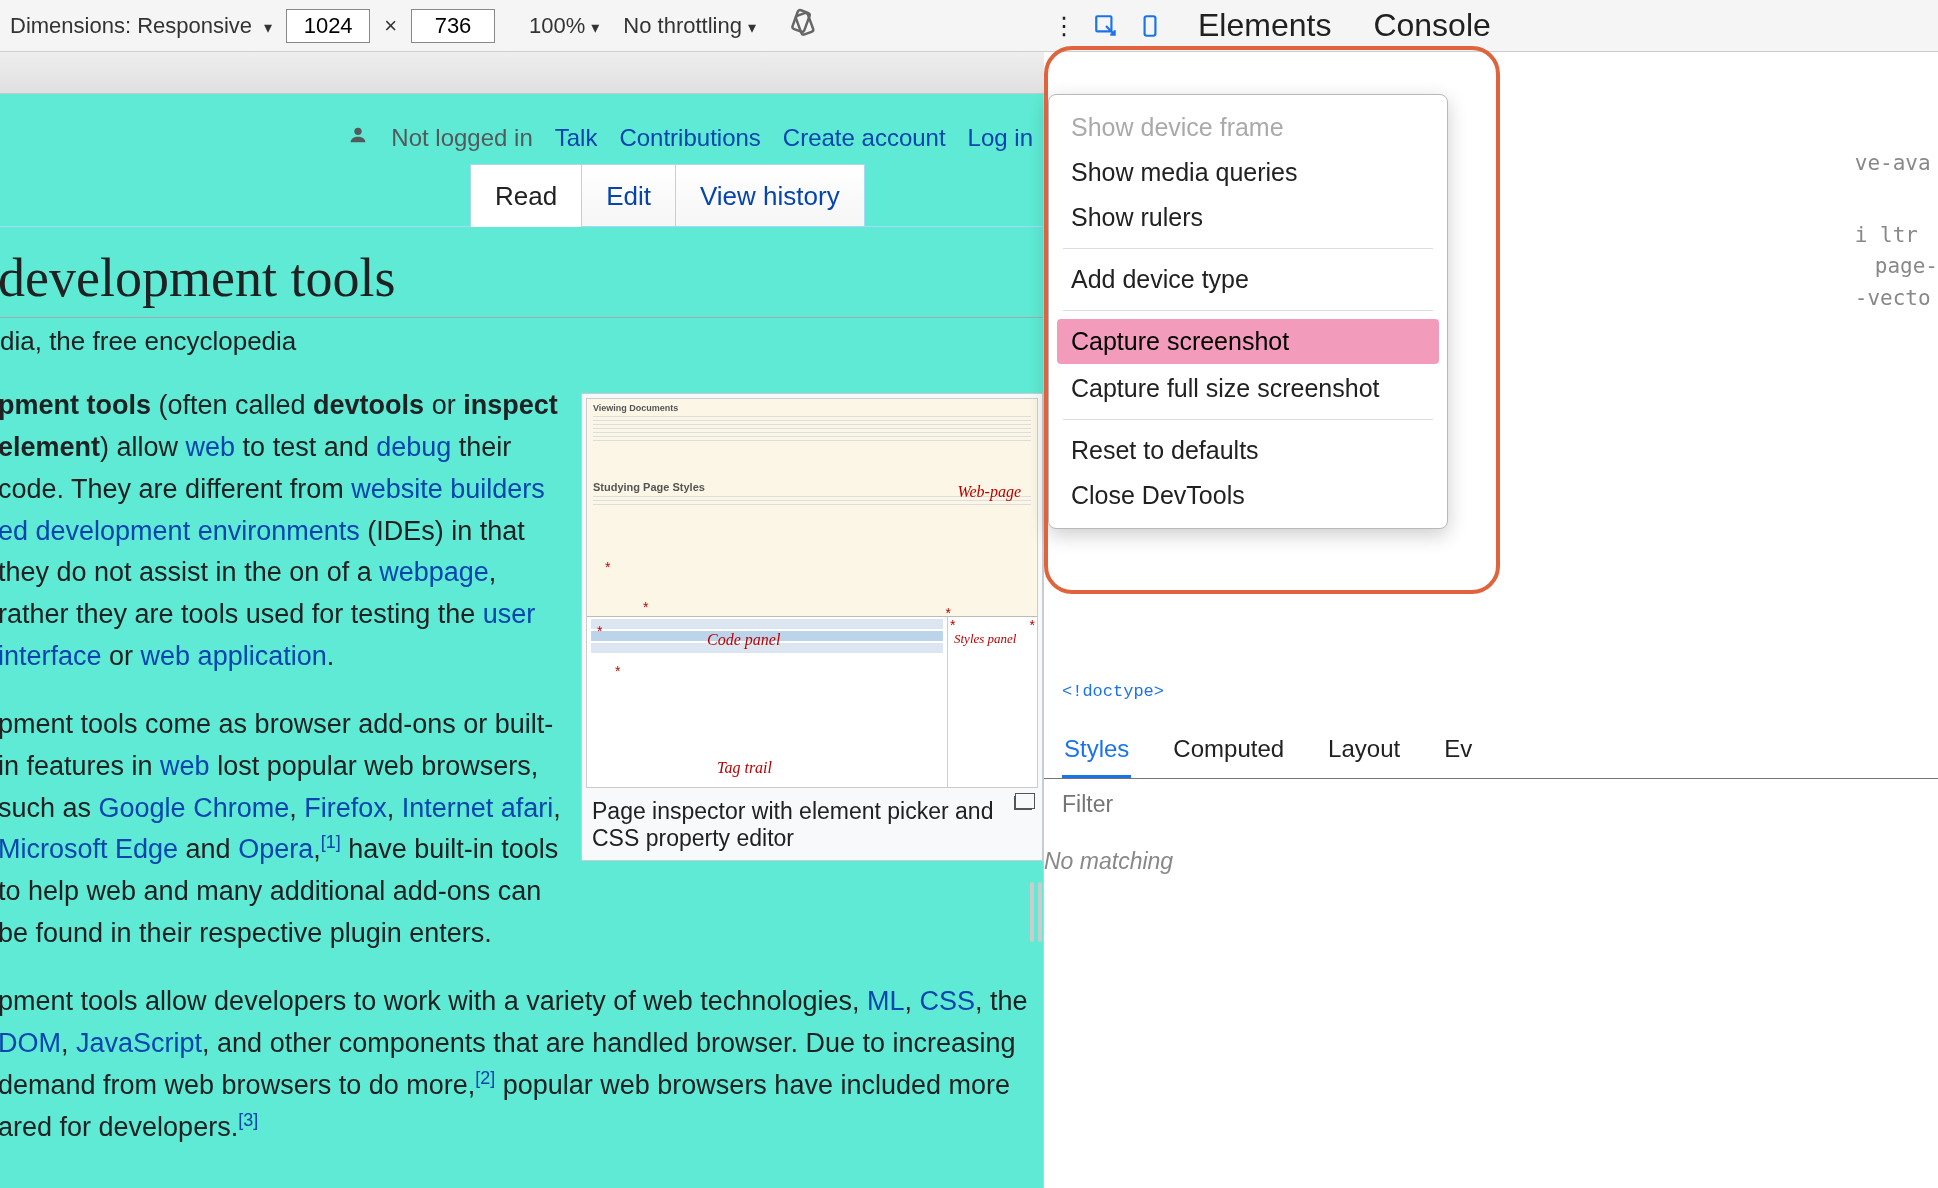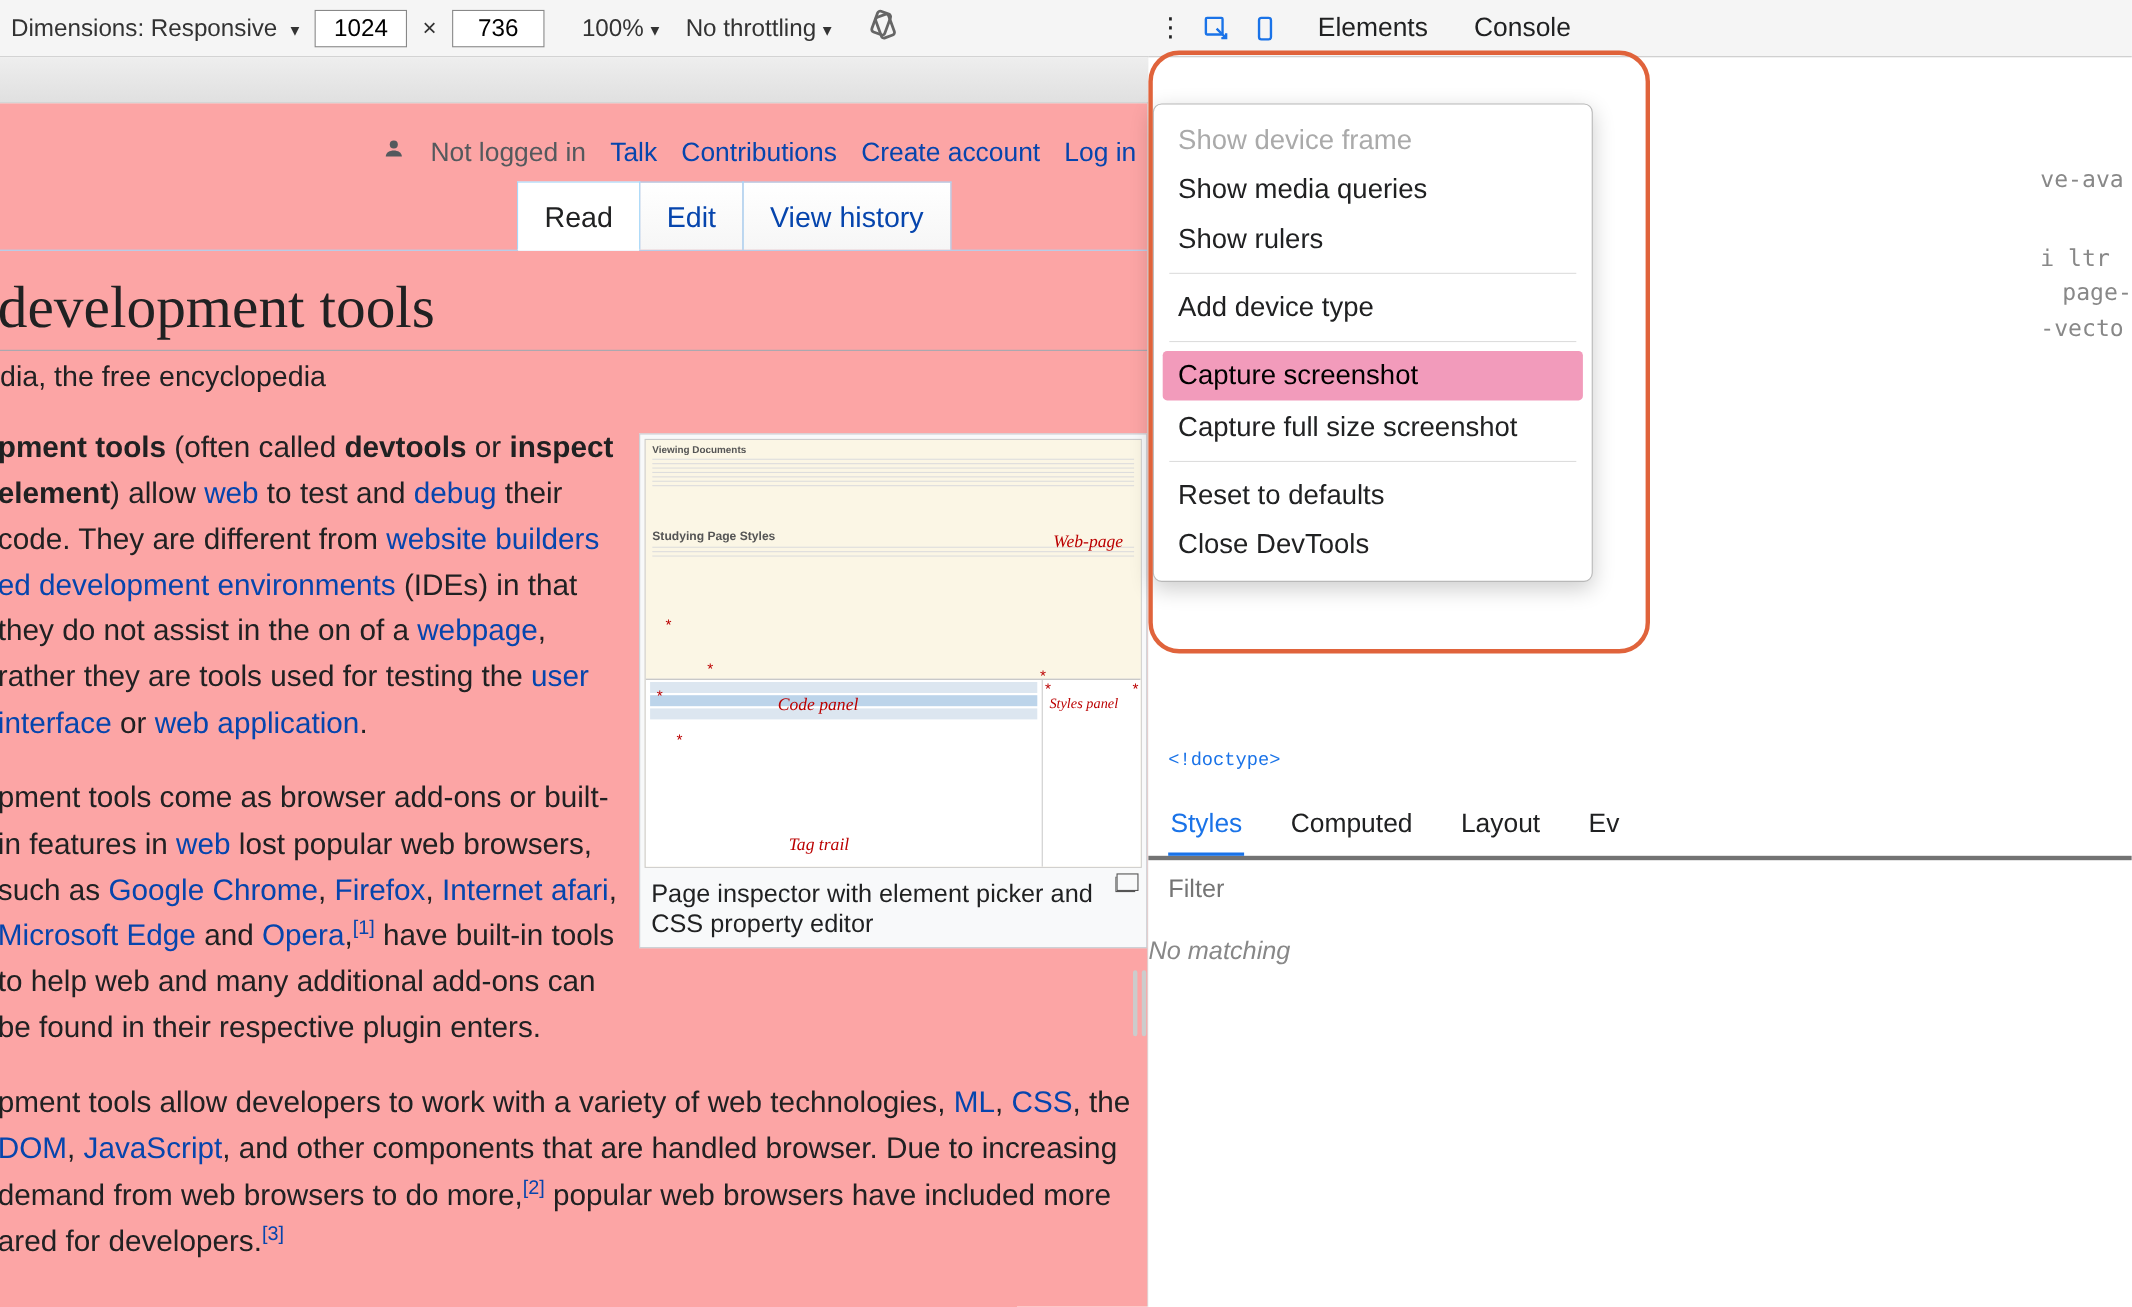--- a/index.html
+++ b/index.html
@@ -13,21 +13,21 @@
 .zoom, .throttle { display: flex; align-items: center; }
 .zoom span.tri::after, .throttle span.tri::after { content: "▾"; margin-left: 6px; font-size: 16px; }
 .rotate-icon svg { width: 30px; height: 30px; stroke: #666; fill: none; stroke-width: 2; }
 
 
 .ruler { height: 42px; background: linear-gradient(#eee,#e0e0e0); border-bottom: 1px solid #c8c8c8; width: 1044px; }
 
 
 .split { display: flex; height: calc(100% - 52px); }
 .viewport { width: 1044px; border-right: 1px solid #ccc; display: flex; flex-direction: column; }
-.page { flex: 1; background: #fca5a5; padding-top: 0; overflow: hidden; position: relative; }
+.page { flex: 1; background: #5eead4; padding-top: 0; overflow: hidden; position: relative; }
 
 
 .wp-top { display: flex; justify-content: flex-end; align-items: center; gap: 22px; padding: 30px 10px 12px 0; font-size: 24px; }
 .wp-top .person-icon svg { width: 22px; height: 22px; fill: #54595d; }
 .wp-top .nl { color: #54595d; }
 .wp-top a { color: #0645ad; text-decoration: none; cursor: pointer; }
 
 
 .wp-bar { display: flex; align-items: flex-end; border-bottom: 1px solid #a7d7f9; padding-left: 470px; }
 .wp-tabs { display: flex; }
@@ -60,42 +60,42 @@
 .imgbox .star { color:#b00; position:absolute; font-size:14px; }
 .imgbox .line { height:1px; background:#ddd; margin:3px 0; }
 .imgbox .hline { height:10px; background:#dce6f0; margin:2px 4px; }
 
 
 .devtools { flex: 1; background: #fff; position: relative; display:flex; flex-direction:column; }
 .dt-top { height: 52px; border-bottom: 1px solid #ccc; display:flex; align-items:center; background:#f5f5f5; margin-top:-52px; position:relative; z-index:2; }
 .dt-top .kebab { width:40px; display:flex; justify-content:center; font-size:24px; cursor:pointer; }
 .dt-top .pick, .dt-top .device { width:44px; display:flex; justify-content:center; align-items:center; }
 .dt-top .pick svg, .dt-top .device svg { width:26px; height:26px; }
-.dt-top .tabs { display:flex; gap:42px; margin-left:26px; font-size:24px; }
+.dt-top .tabs { display:flex; gap:42px; margin-left:26px; font-size:32px; }
 .dt-top .tabs span { cursor:pointer; }
 
 
 .highlight-box { position:absolute; top:-6px; left:0; width:456px; height:548px; border:4px solid #e0633b; border-radius:28px; pointer-events:none; z-index:60; }
 
 
 .dropdown { position:absolute; top:42px; left:4px; width:400px; background:#fff; border:1px solid #b8b8b8; border-radius:8px; box-shadow: 0 6px 20px rgba(0,0,0,0.2); z-index:50; padding: 10px 0; font-size:25px; }
 .dropdown .item { padding: 8px 22px; cursor:pointer; }
 .dropdown .item.disabled { color:#aaa; cursor:default; }
 .dropdown .item.hl { background:#f29bbb; color:#000; border-radius:4px; margin: 2px 8px; padding: 8px 14px; }
 .dropdown hr { border:none; border-top:1px solid #ddd; margin:8px 14px; }
 
 
 .codepeek { position:absolute; right:0; top:96px; font-family: Menlo, monospace; font-size:21px; color:#888; line-height:1.5; text-align:left; }
 
 
 .domtree { margin-top: 610px; padding: 20px 18px 12px; color:#888; font-family: Liberation Mono, monospace; font-size:17px; }
 .domtree .tag { color:#1a73e8; }
 
 
-.styletabs { display:flex; gap:40px; border-bottom:4px solid #737373; padding: 0 18px; font-size:24px; margin-top:12px; }
+.styletabs { display:flex; gap:40px; border-bottom:1px solid #737373; padding: 0 18px; font-size:24px; margin-top:12px; }
 .styletabs span { padding: 10px 2px 12px; cursor:pointer; }
 .styletabs .active { color:#1a73e8; border-bottom:3px solid #1a73e8; }
 .filter-row { padding:12px 18px; }
 .filter-row input { border:none; font-size:23px; color:#888; outline:none; width:100%; }
 .nomatch { text-align:left; font-style:italic; color:#888; padding: 18px 0 0; font-size:23px; }
 
 
 .resize { position:absolute; left:-14px; top:830px; width:18px; height:60px; display:flex; gap:4px; align-items:center; }
 .resize div { width:4px; height:60px; background:#ccc; border-radius:2px; }
 </style>

